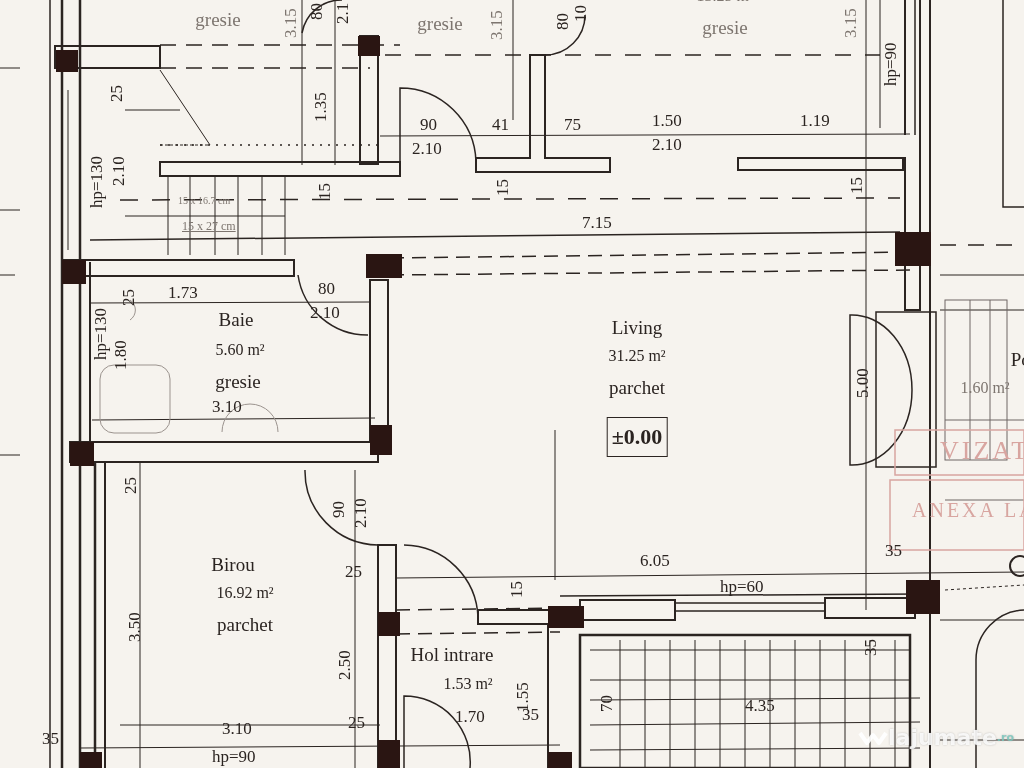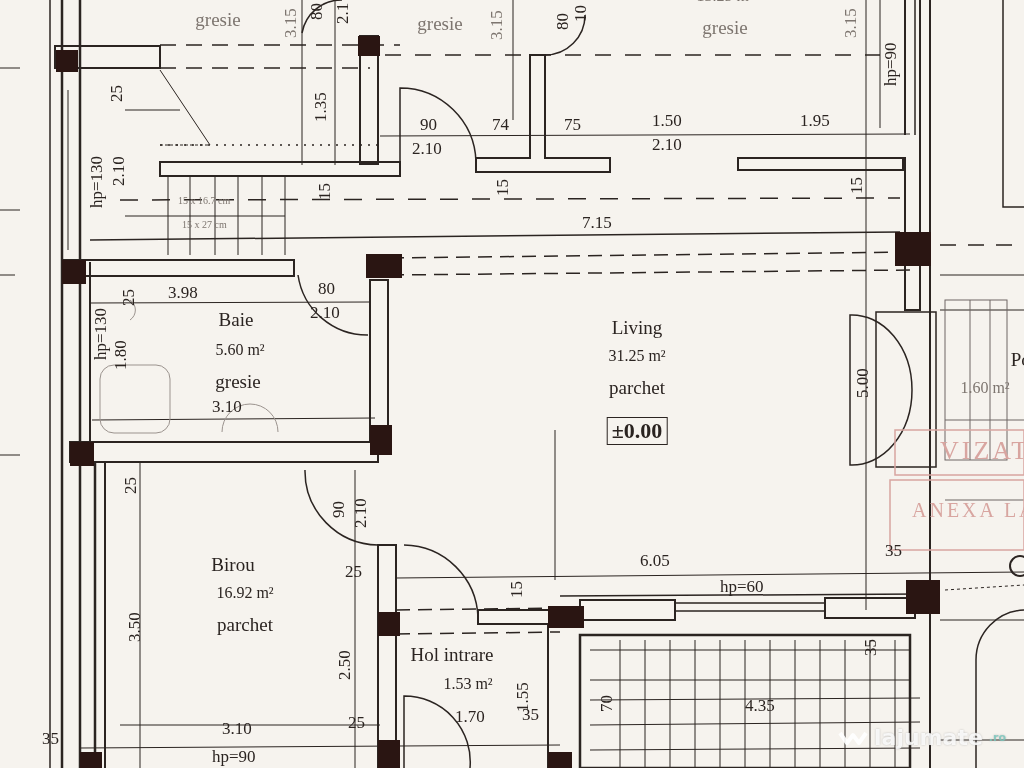--- a/index.html
+++ b/index.html
@@ -10,29 +10,29 @@
       color: #2a2320;
     }
     #plan { position: absolute; left: 0; top: 0; width: 1024px; height: 768px; }
     .lbl { position: absolute; white-space: nowrap; color: #2b2421; line-height: 1; }
     .room-name { font-size: 19px; text-align: center; transform: translateX(-50%); }
     .room-area { font-size: 16px; text-align: left; transform: translateX(-50%); }
     .room-floor { font-size: 19px; text-align: center; transform: translateX(-50%); }
     .dim { font-size: 17px; }
     .dim-v { font-size: 17px; transform-origin: left top; transform: rotate(-90deg); }
     .level-box {
-      position: absolute; border: 1.5px solid #2b2421; padding: 2px 4px;
+      position: absolute; border: 1.5px solid #2b2421; padding: 8px 4px;
       font-size: 22px; font-weight: bold; transform: translateX(-50%);
       line-height: 1;
     }
     .faded { color: #7d756f; }
     .stamp { color: #d8a5a0; font-size: 26px; letter-spacing: 3px; }
     .watermark {
-      position: absolute; right: 18px; bottom: 18px; display: flex; align-items: center;
-      gap: 6px; color: rgba(255,255,255,0.85); font-family: "DejaVu Sans", sans-serif;
+      position: absolute; right: 10px; bottom: 18px; display: flex; align-items: center;
+      gap: 0; color: rgba(255,255,255,0.85); font-family: "DejaVu Sans", sans-serif;
       font-weight: bold; font-size: 22px; text-shadow: 0 0 2px rgba(150,150,150,0.6);
     }
     .watermark .tld { color: rgba(120,200,190,0.8); font-size: 11px; }
     .wm-icon { width: 30px; height: 22px; }
   </style>
 </head>
 <body>
 
 <svg id="plan" viewBox="0 0 1024 768" xmlns="http://www.w3.org/2000/svg">
   <g fill="none" stroke="#2b2421" stroke-width="2">
@@ -214,27 +214,27 @@
 
 <div class="lbl room-name" style="left:233px;top:555px;">Birou</div>
 <div class="lbl room-area" style="left:245px;top:585px;">16.92 m²</div>
 <div class="lbl room-floor" style="left:245px;top:615px;">parchet</div>
 
 <div class="lbl room-name" style="left:452px;top:645px;">Hol intrare</div>
 <div class="lbl room-area" style="left:468px;top:676px;">1.53 m²</div>
 
 <div class="lbl dim" style="left:420px;top:116px;">90</div>
 <div class="lbl dim" style="left:412px;top:140px;">2.10</div>
-<div class="lbl dim" style="left:492px;top:116px;">74</div>
+<div class="lbl dim" style="left:492px;top:116px;">41</div>
 <div class="lbl dim" style="left:564px;top:116px;">75</div>
 <div class="lbl dim" style="left:652px;top:112px;">1.50</div>
 <div class="lbl dim" style="left:652px;top:136px;">2.10</div>
-<div class="lbl dim" style="left:800px;top:112px;">1.95</div>
+<div class="lbl dim" style="left:800px;top:112px;">1.19</div>
 <div class="lbl dim" style="left:582px;top:214px;">7.15</div>
-<div class="lbl dim" style="left:168px;top:284px;">3.98</div>
+<div class="lbl dim" style="left:168px;top:284px;">1.73</div>
 <div class="lbl dim" style="left:318px;top:280px;">80</div>
 <div class="lbl dim" style="left:310px;top:304px;">2.10</div>
 <div class="lbl dim" style="left:640px;top:552px;">6.05</div>
 <div class="lbl dim" style="left:720px;top:578px;">hp=60</div>
 <div class="lbl dim" style="left:885px;top:542px;">35</div>
 <div class="lbl dim" style="left:345px;top:563px;">25</div>
 <div class="lbl dim" style="left:455px;top:708px;">1.70</div>
 <div class="lbl dim" style="left:522px;top:706px;">35</div>
 <div class="lbl dim" style="left:745px;top:697px;">4.35</div>
 <div class="lbl dim" style="left:42px;top:730px;">35</div>
@@ -265,21 +265,21 @@
 <div class="lbl dim-v" style="left:330px;top:518px;">90</div>
 <div class="lbl dim-v" style="left:352px;top:528px;">2.10</div>
 <div class="lbl dim-v" style="left:126px;top:642px;">3.50</div>
 <div class="lbl dim-v" style="left:336px;top:680px;">2.50</div>
 <div class="lbl dim-v" style="left:508px;top:598px;">15</div>
 <div class="lbl dim-v" style="left:862px;top:656px;">35</div>
 <div class="lbl dim-v" style="left:514px;top:712px;">1.55</div>
 <div class="lbl dim-v" style="left:598px;top:712px;">70</div>
 
 <div class="lbl faded" style="left:178px;top:196px;font-size:10px;">15 x 16.7 cm</div>
-<div class="lbl faded" style="left:182px;top:220px;font-size:10px;">15 x 27 cm</div>
+<div class="lbl faded" style="left:182px;top:220px;font-size:12px;text-decoration:underline;">15 x 27 cm</div>
 
 <div class="lbl stamp" style="left:940px;top:438px;">VIZAT C</div>
 <div class="lbl stamp" style="left:912px;top:500px;font-size:20px;">ANEXA LA</div>
 
 <div class="watermark">
   <svg class="wm-icon" viewBox="0 0 30 22">
     <path d="M2,6 L9,16 L15,8 L21,16 L28,6" fill="none" stroke="rgba(255,255,255,0.9)" stroke-width="4" stroke-linejoin="round"></path>
   </svg>
   <span>lajumate</span>
     <span class="tld">.ro</span>

